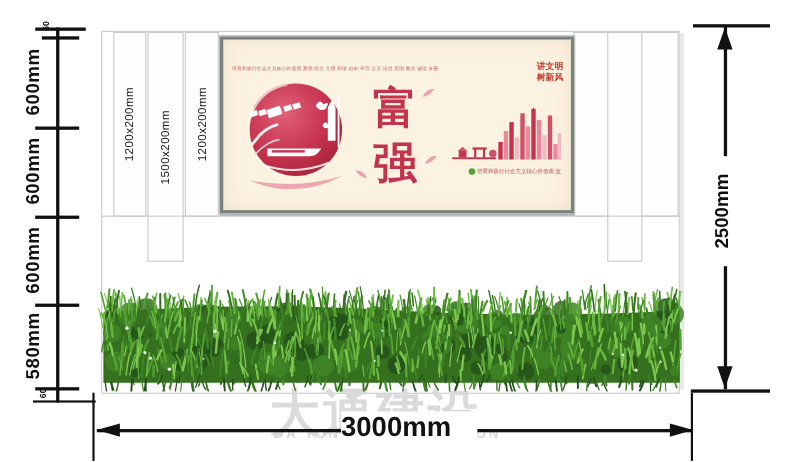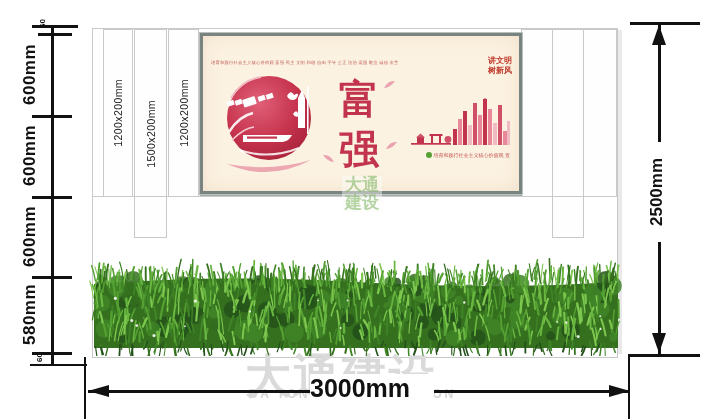--- a/index.html
+++ b/index.html
@@ -171,24 +171,20 @@
         <rect x="73.5" y="-3" width="1" height="5" fill="#c2334d"></rect>
       </svg>
 
       <div class="credit">
         <span class="credit-dot"></span>
         <span class="credit-text">培育和践行社会主义核心价值观 宣</span>
       </div>
     </div>
   </div>
 
-  <div class="wm-center">
-    <div>大通</div>
-    <div>建设</div>
-  </div>
   <div class="wm-cn">大通建设</div>
   <div class="wm-en">DA TONG CONSTRUCTION</div>
 
   <svg class="hedge" id="hedge-svg" viewBox="0 0 536 98" preserveAspectRatio="none">
       <path d="M6,26 Q134,16 268,24 T530,24 L530,90 L6,90 Z" fill="#35701f"></path>
       <circle cx="345.9" cy="76.3" r="6.1" fill="#24511b" opacity="0.85"></circle>
       <circle cx="126.7" cy="67.6" r="5.4" fill="#24511b" opacity="0.85"></circle>
       <circle cx="425.2" cy="42.3" r="8.3" fill="#3f8527" opacity="0.85"></circle>
       <circle cx="503.4" cy="53.1" r="6.1" fill="#35701f" opacity="0.85"></circle>
       <circle cx="239.2" cy="57.0" r="5.8" fill="#3f8527" opacity="0.85"></circle>

